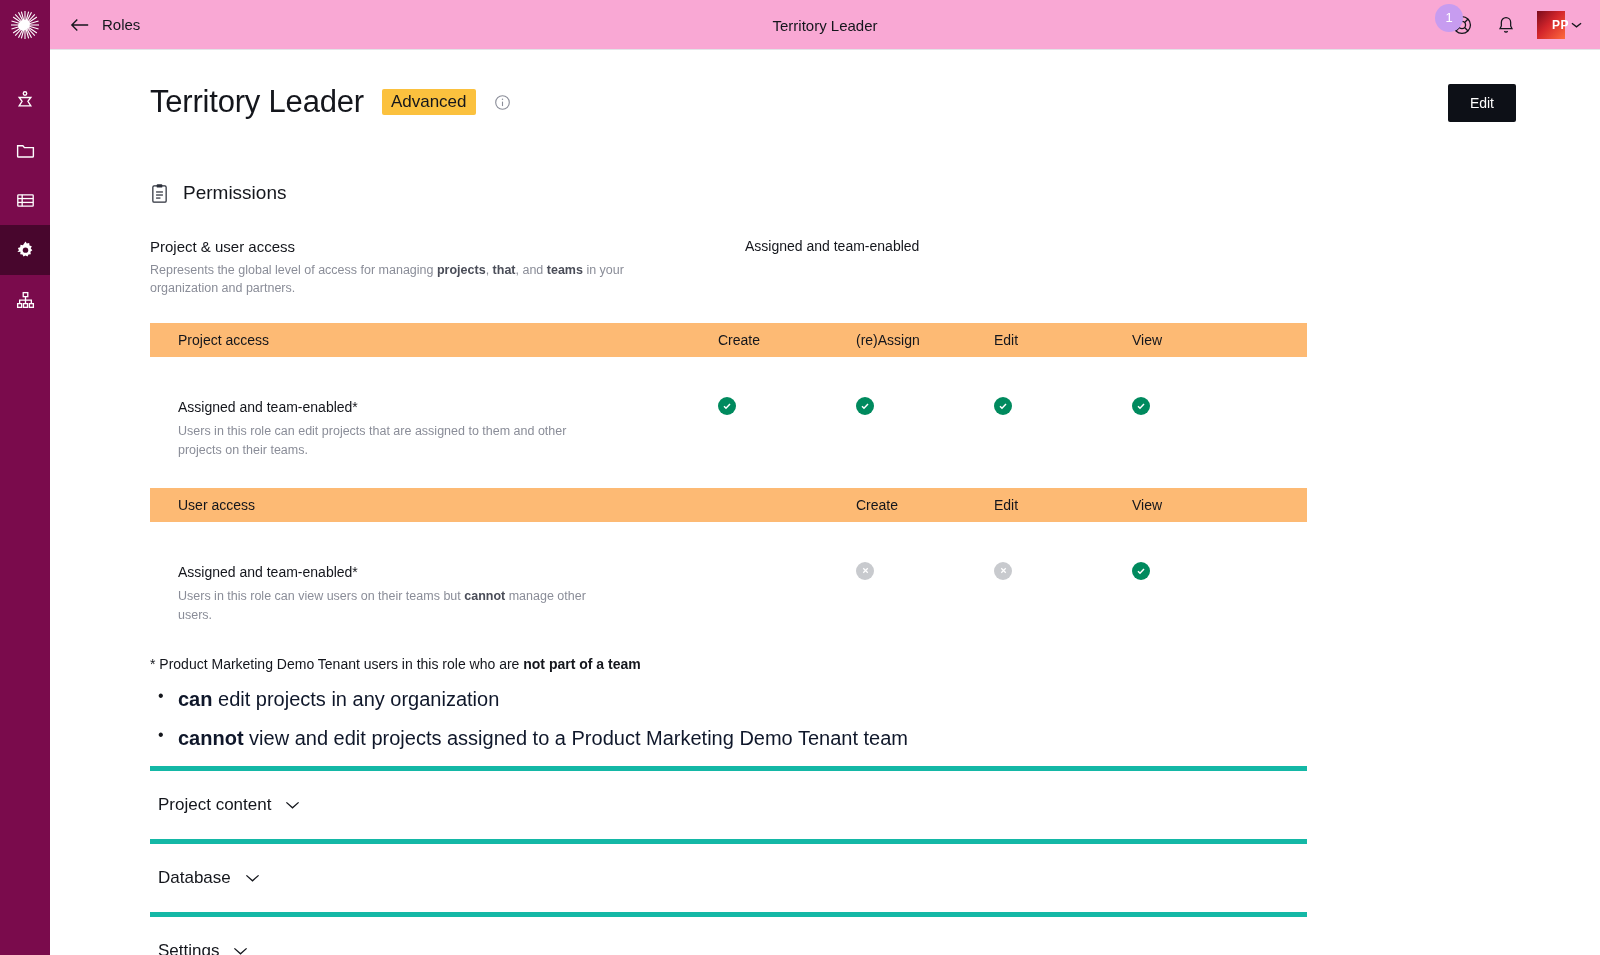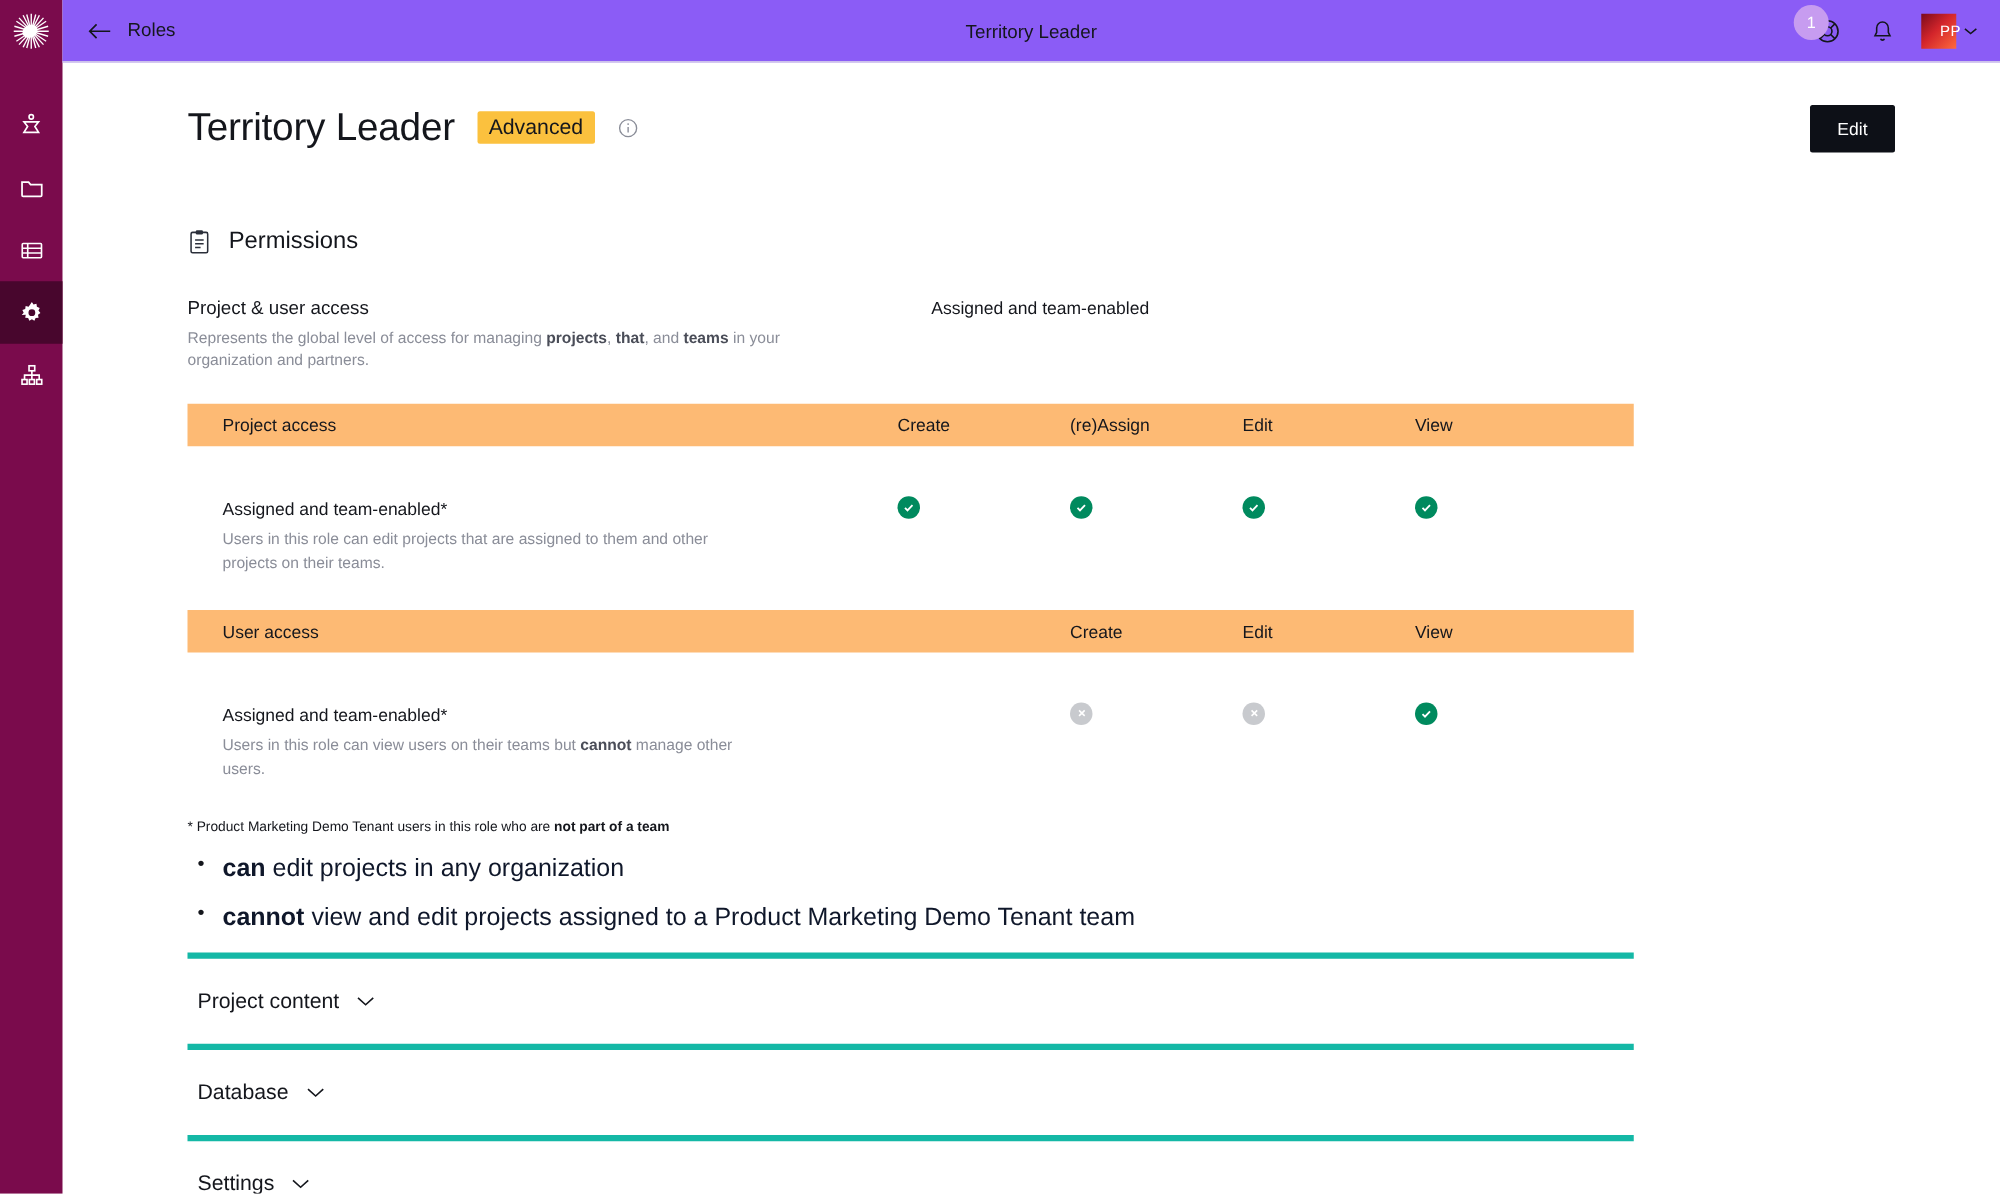--- a/index.html
+++ b/index.html
@@ -32,21 +32,21 @@
 
   
   .main { flex: 1 1 auto; height: 955px; display: flex; flex-direction: column; min-width: 0; }
 
   
   .topbar {
     height: 50px; flex: 0 0 50px;
     border-bottom: 1px solid #e3e4e8;
     display: flex; align-items: center;
     position: relative;
-    background: #8b5cf6;
+    background: #f9a8d4;
   }
   .back-group {
     display: flex; align-items: center; gap: 12px;
     margin-left: 20px; cursor: pointer;
   }
   .back-label {
     font-size: 15px; color: #14161c; font-weight: 500;
   }
   .topbar-title {
     position: absolute; left: 0; right: 0; top: 0; height: 50px;
@@ -64,21 +64,21 @@
     width: 28px; height: 28px; border-radius: 50%;
     background: #c79cf0; color: #ffffff;
     font-size: 13px; display: flex; align-items: center; justify-content: center;
     font-weight: 400;
   }
   .bell-wrap { width: 22px; height: 24px; display:flex; align-items:center; justify-content:center; cursor: pointer; }
   .avatar-group { display: flex; align-items: center; gap: 6px; cursor: pointer; }
   .avatar {
     width: 28px; height: 28px;
     background: linear-gradient(135deg, #7a0b1c 0%, #d3252b 45%, #ff6a3d 100%);
-    color: #fff; font-size: 12px; font-weight: 400;
+    color: #fff; font-size: 12px; font-weight: 700;
     display: flex; align-items: center; justify-content: center;
     letter-spacing: .4px;
     padding-left: 19px;
   }
 
   
   .content {
     flex: 1 1 auto; overflow: hidden;
     padding: 0 0 0 0; position: relative;
   }
@@ -135,21 +135,21 @@
   .dot {
     width: 18px; height: 18px; border-radius: 50%;
     display: flex; align-items: center; justify-content: center;
     margin-top: 18px;
   }
   .dot.yes { background: #008a5e; }
   .dot.no  { background: #c8cace; }
   .dot svg { display: block; }
 
   
-  .footnote { margin-top: 22px; font-size: 11px; color: #14161c; }
+  .footnote { margin-top: 22px; font-size: 14px; color: #14161c; }
   .footnote b { font-weight: 700; }
   .fn-list { list-style: none; margin-top: 16px; }
   .fn-list li {
     font-size: 20px; color: #0f172a; position: relative;
     padding-left: 28px; margin-bottom: 16px;
   }
   .fn-list li::before {
     content: "•"; position: absolute; left: 8px; top: -1px; font-size: 16px; color: #14161c;
   }
   .fn-list li b { font-weight: 700; }

